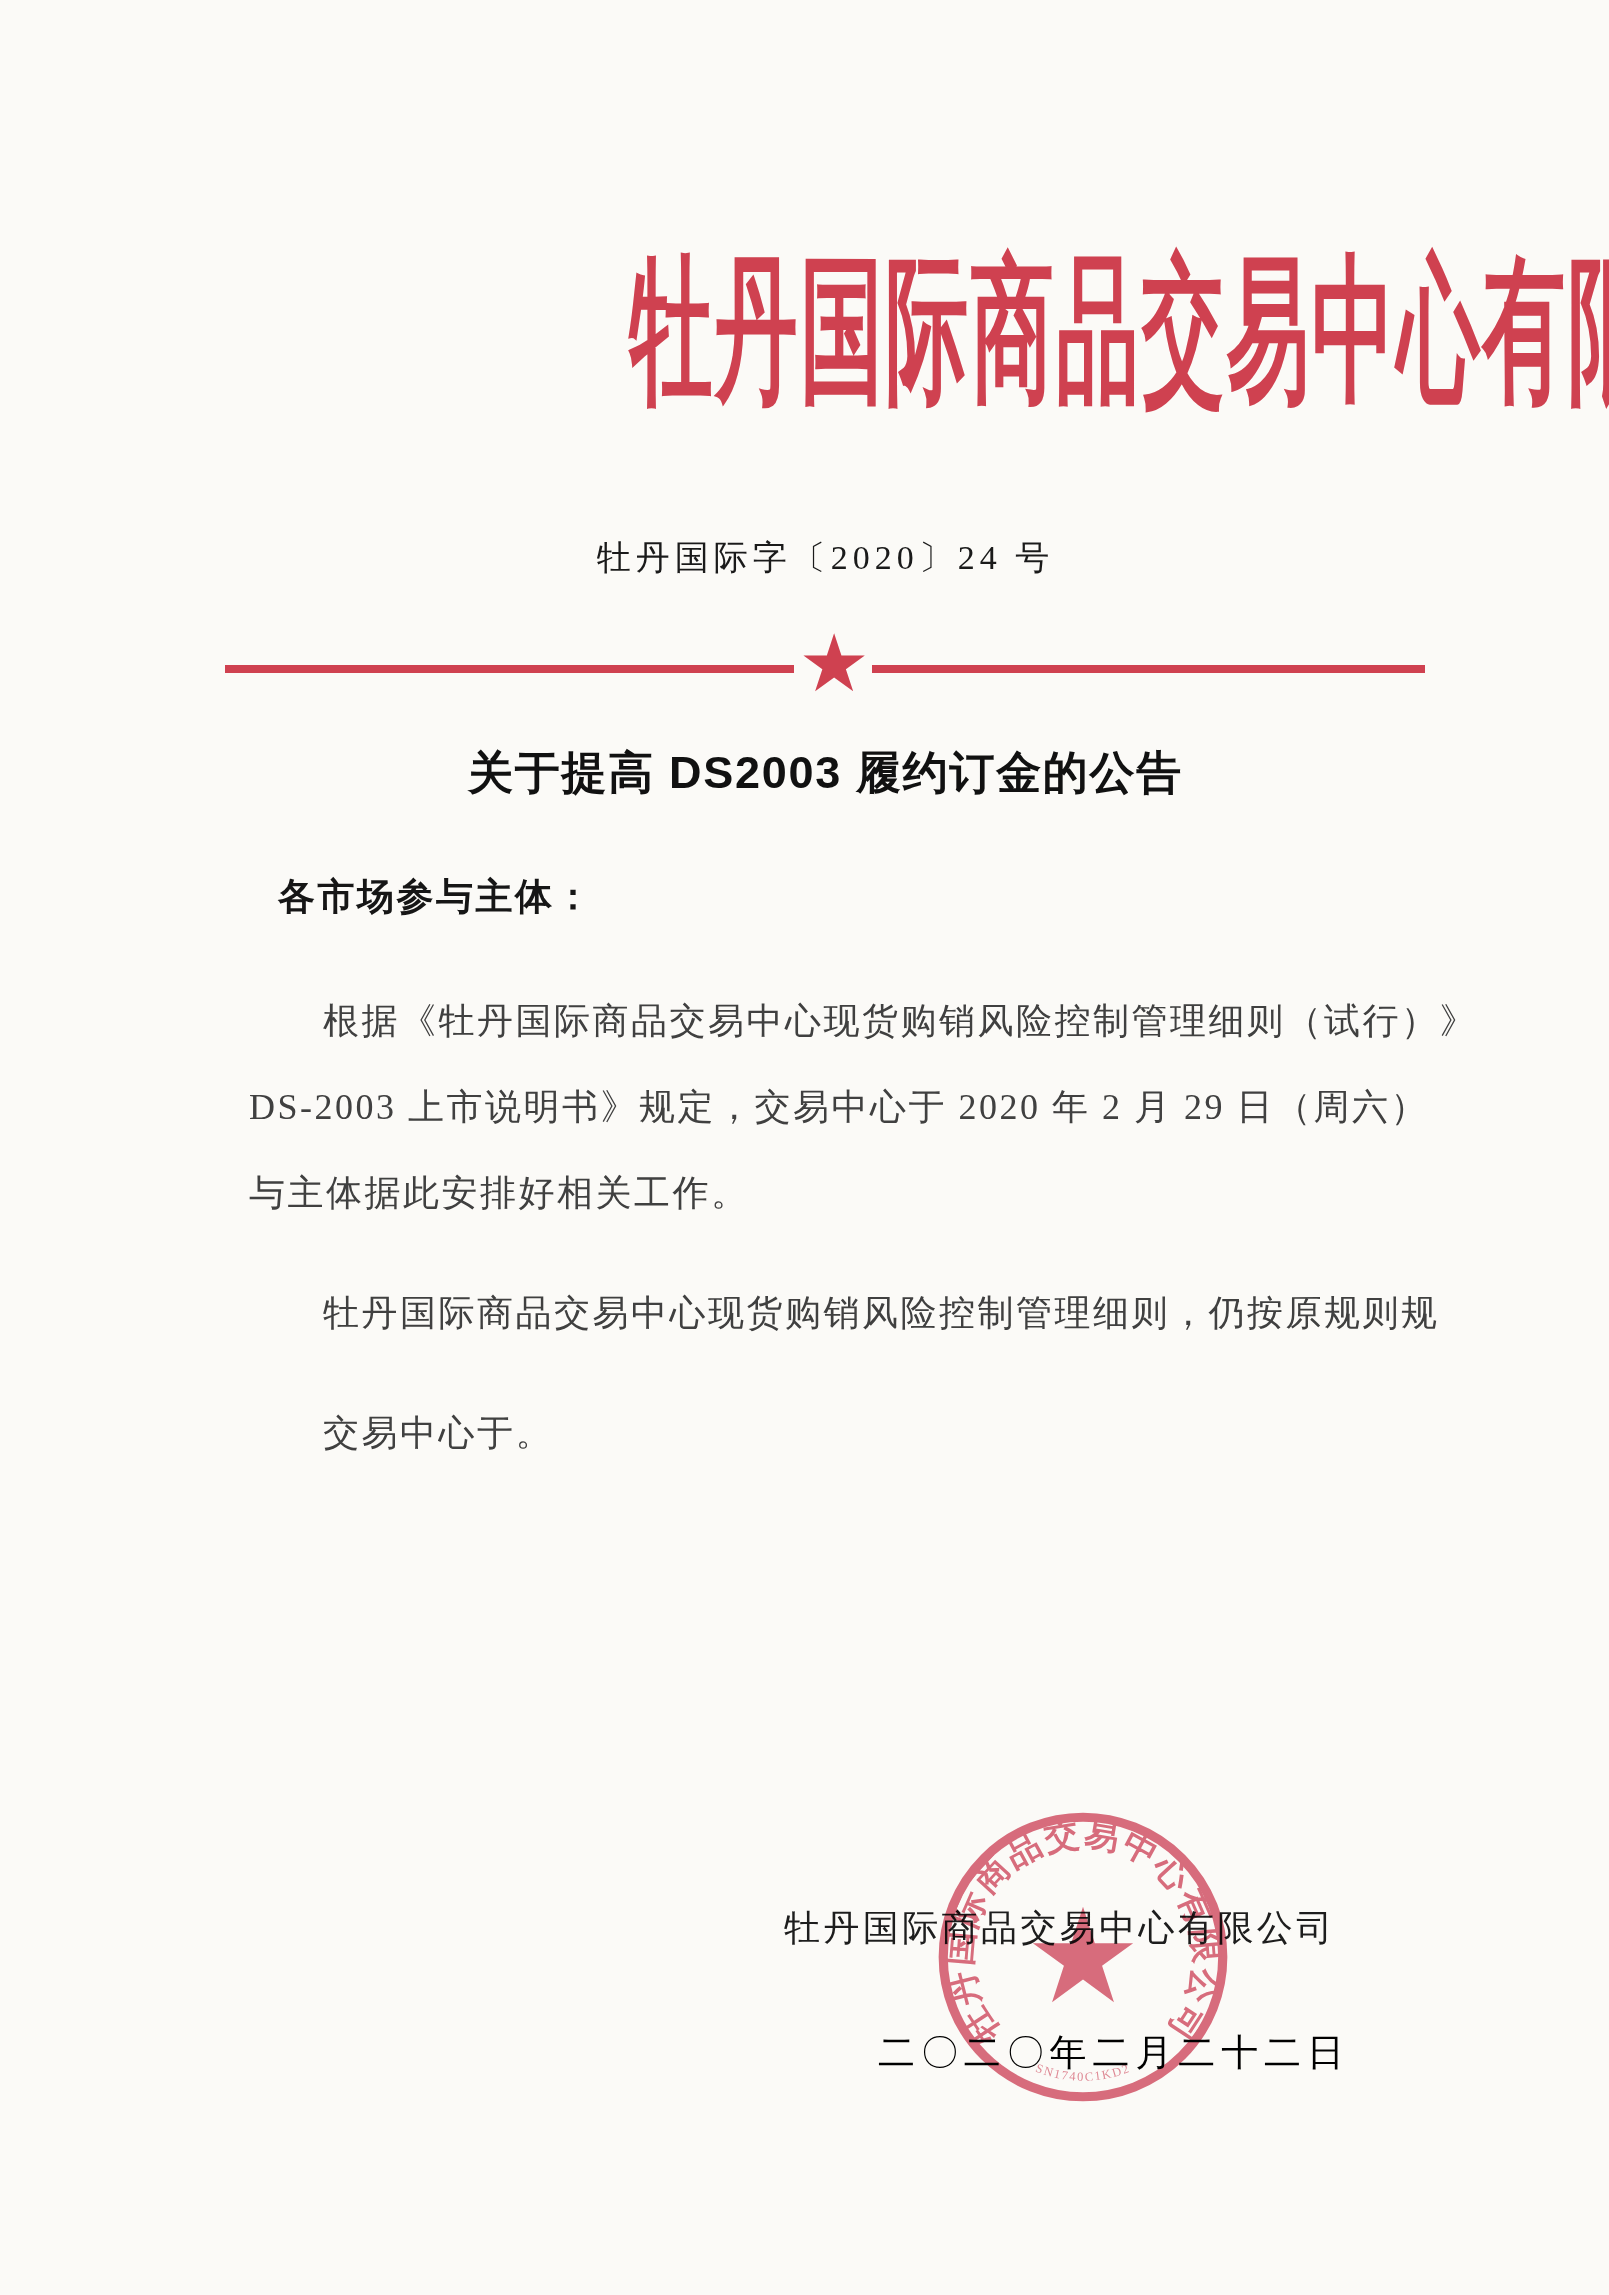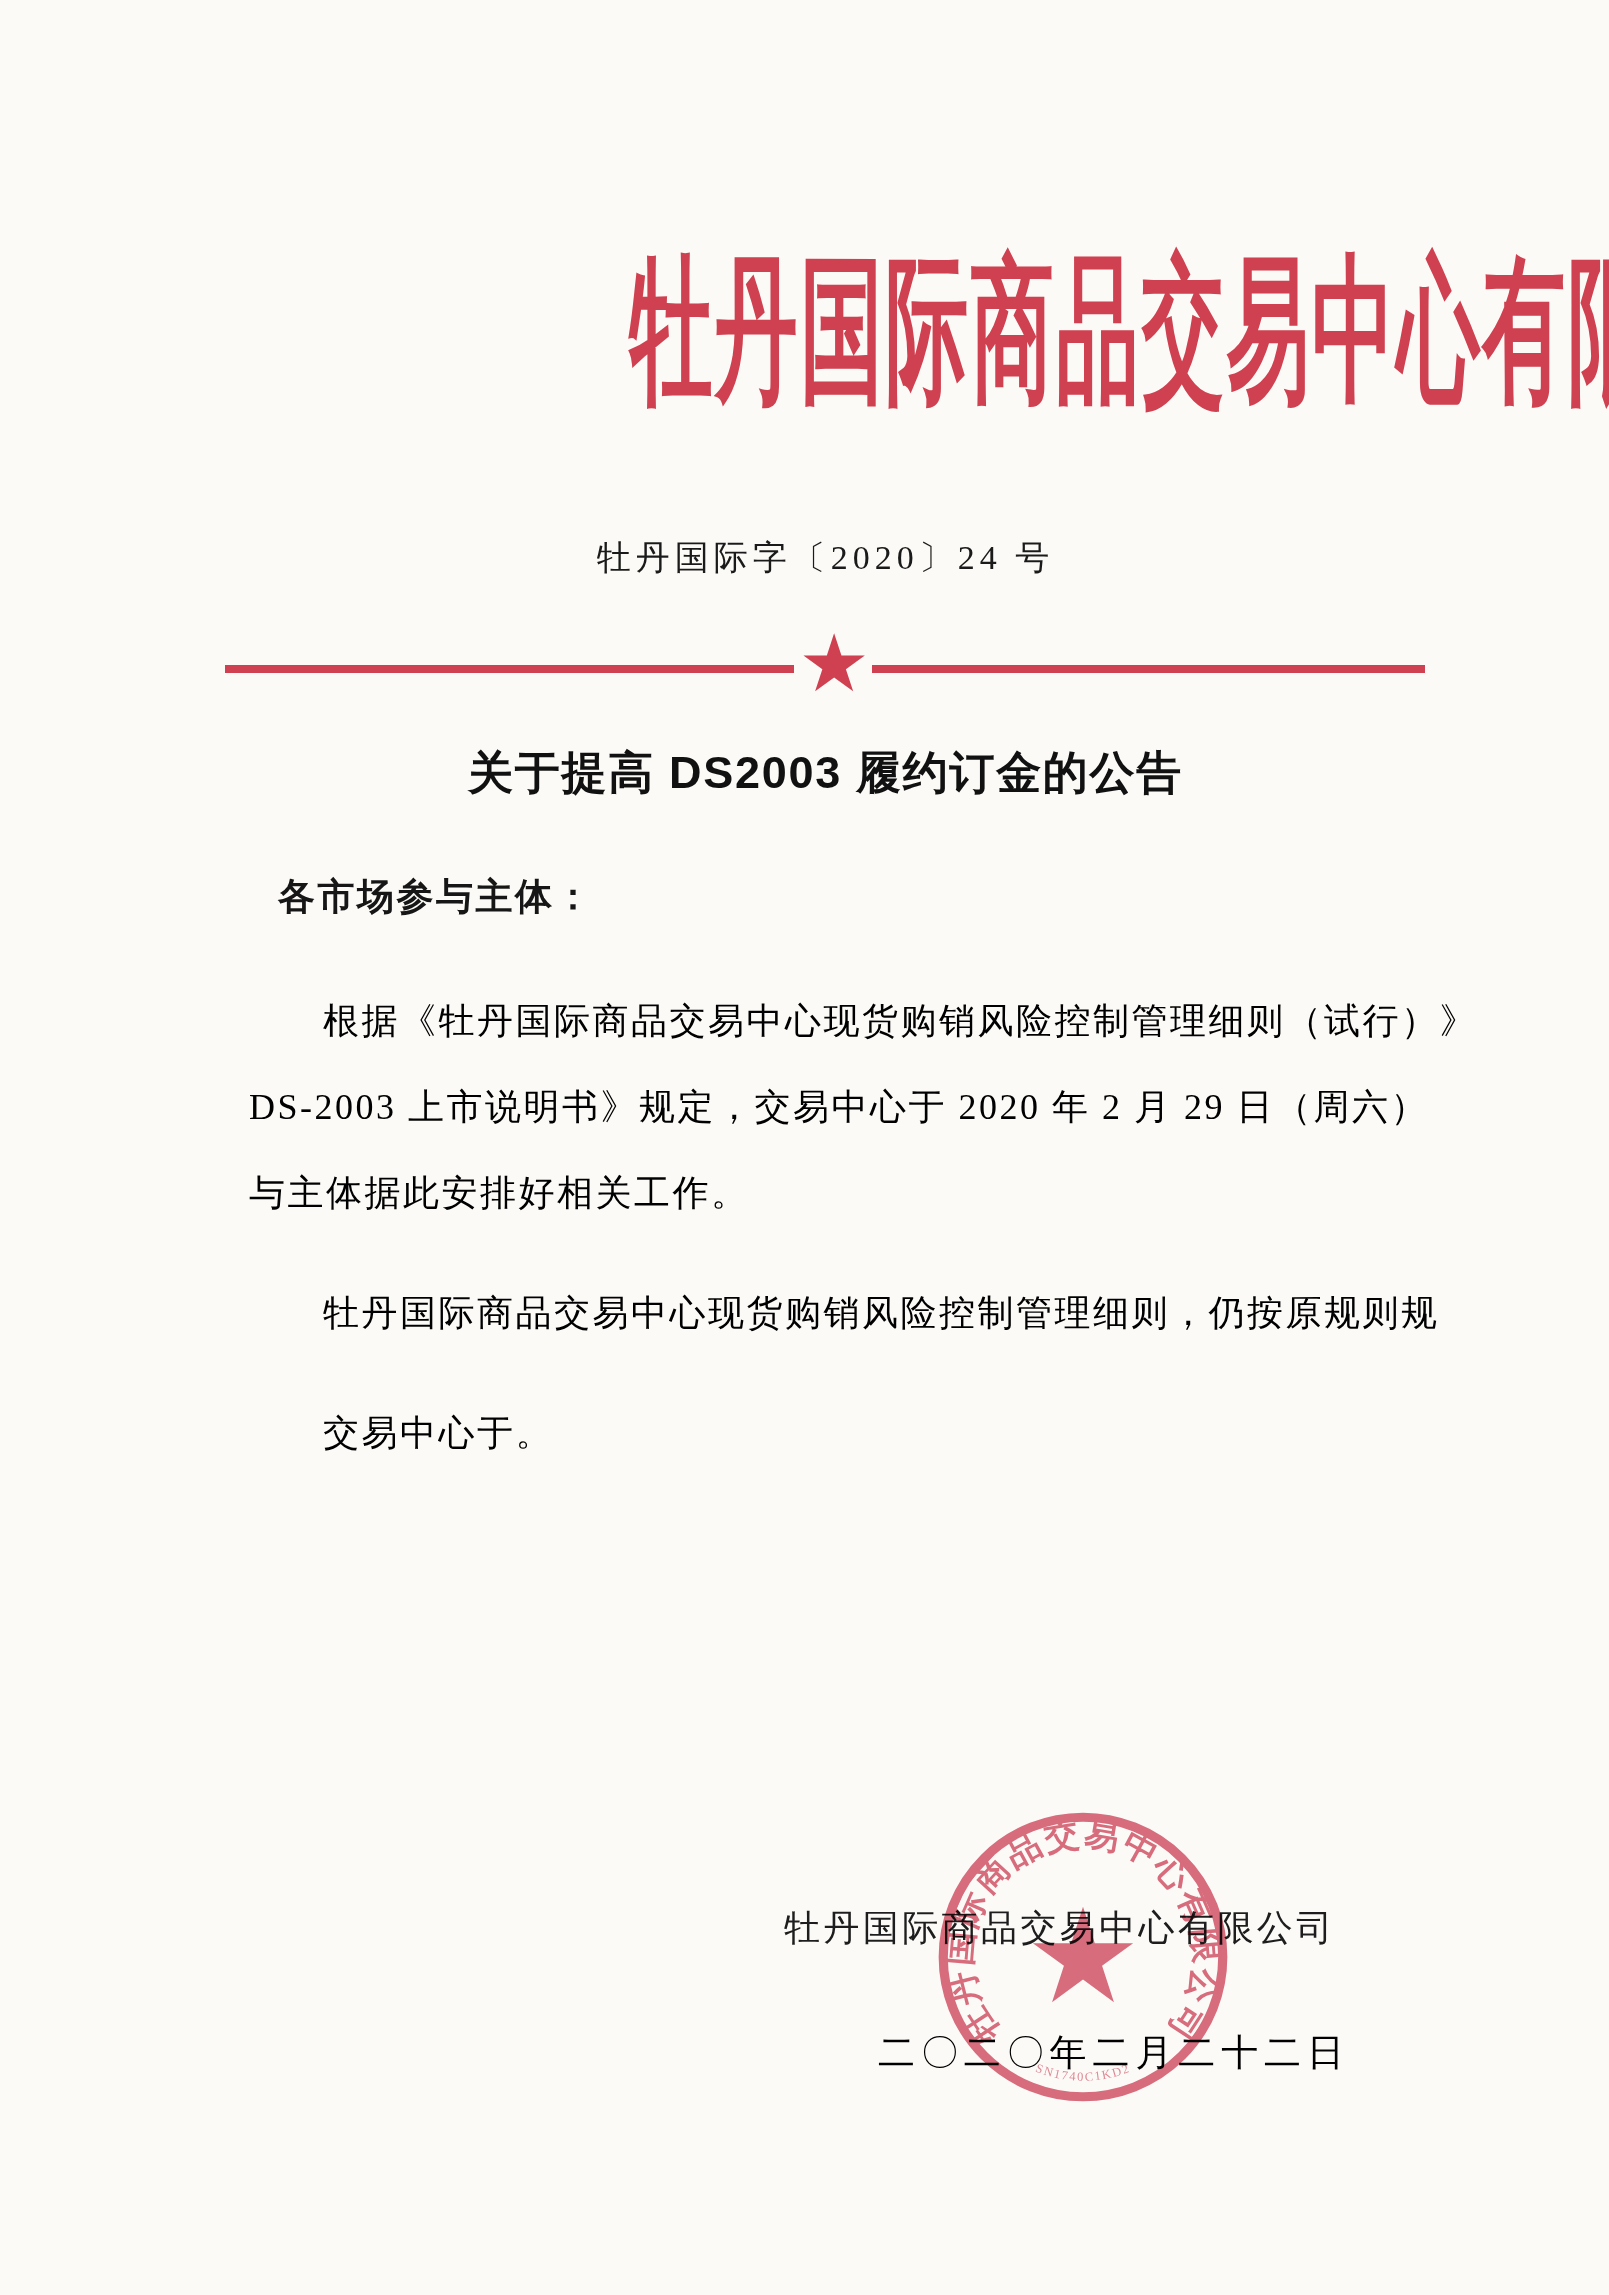--- a/index.html
+++ b/index.html
@@ -73,21 +73,21 @@
     font-size:37px;font-weight:bold;
     letter-spacing:2.5px;
     color:#161616;
     margin-left:32px;
   }
   
   .body-block{
     position:absolute;top:978px;left:249px;width:1173px;
     font-size:36px;line-height:86px;
     letter-spacing:2.5px;
-    color:#000000;
+    color:#404040;
   }
   .body-block .para{margin:0;}
   .body-block .para + .para{margin-top:34px;}
   .body-block .line{white-space:nowrap;}
   .body-block .indent{text-indent:74px;}
   
   .sig-company{
     position:absolute;top:1904px;left:784px;
     font-size:36px;letter-spacing:3.4px;white-space:nowrap;
     color:#1d1d1d;

